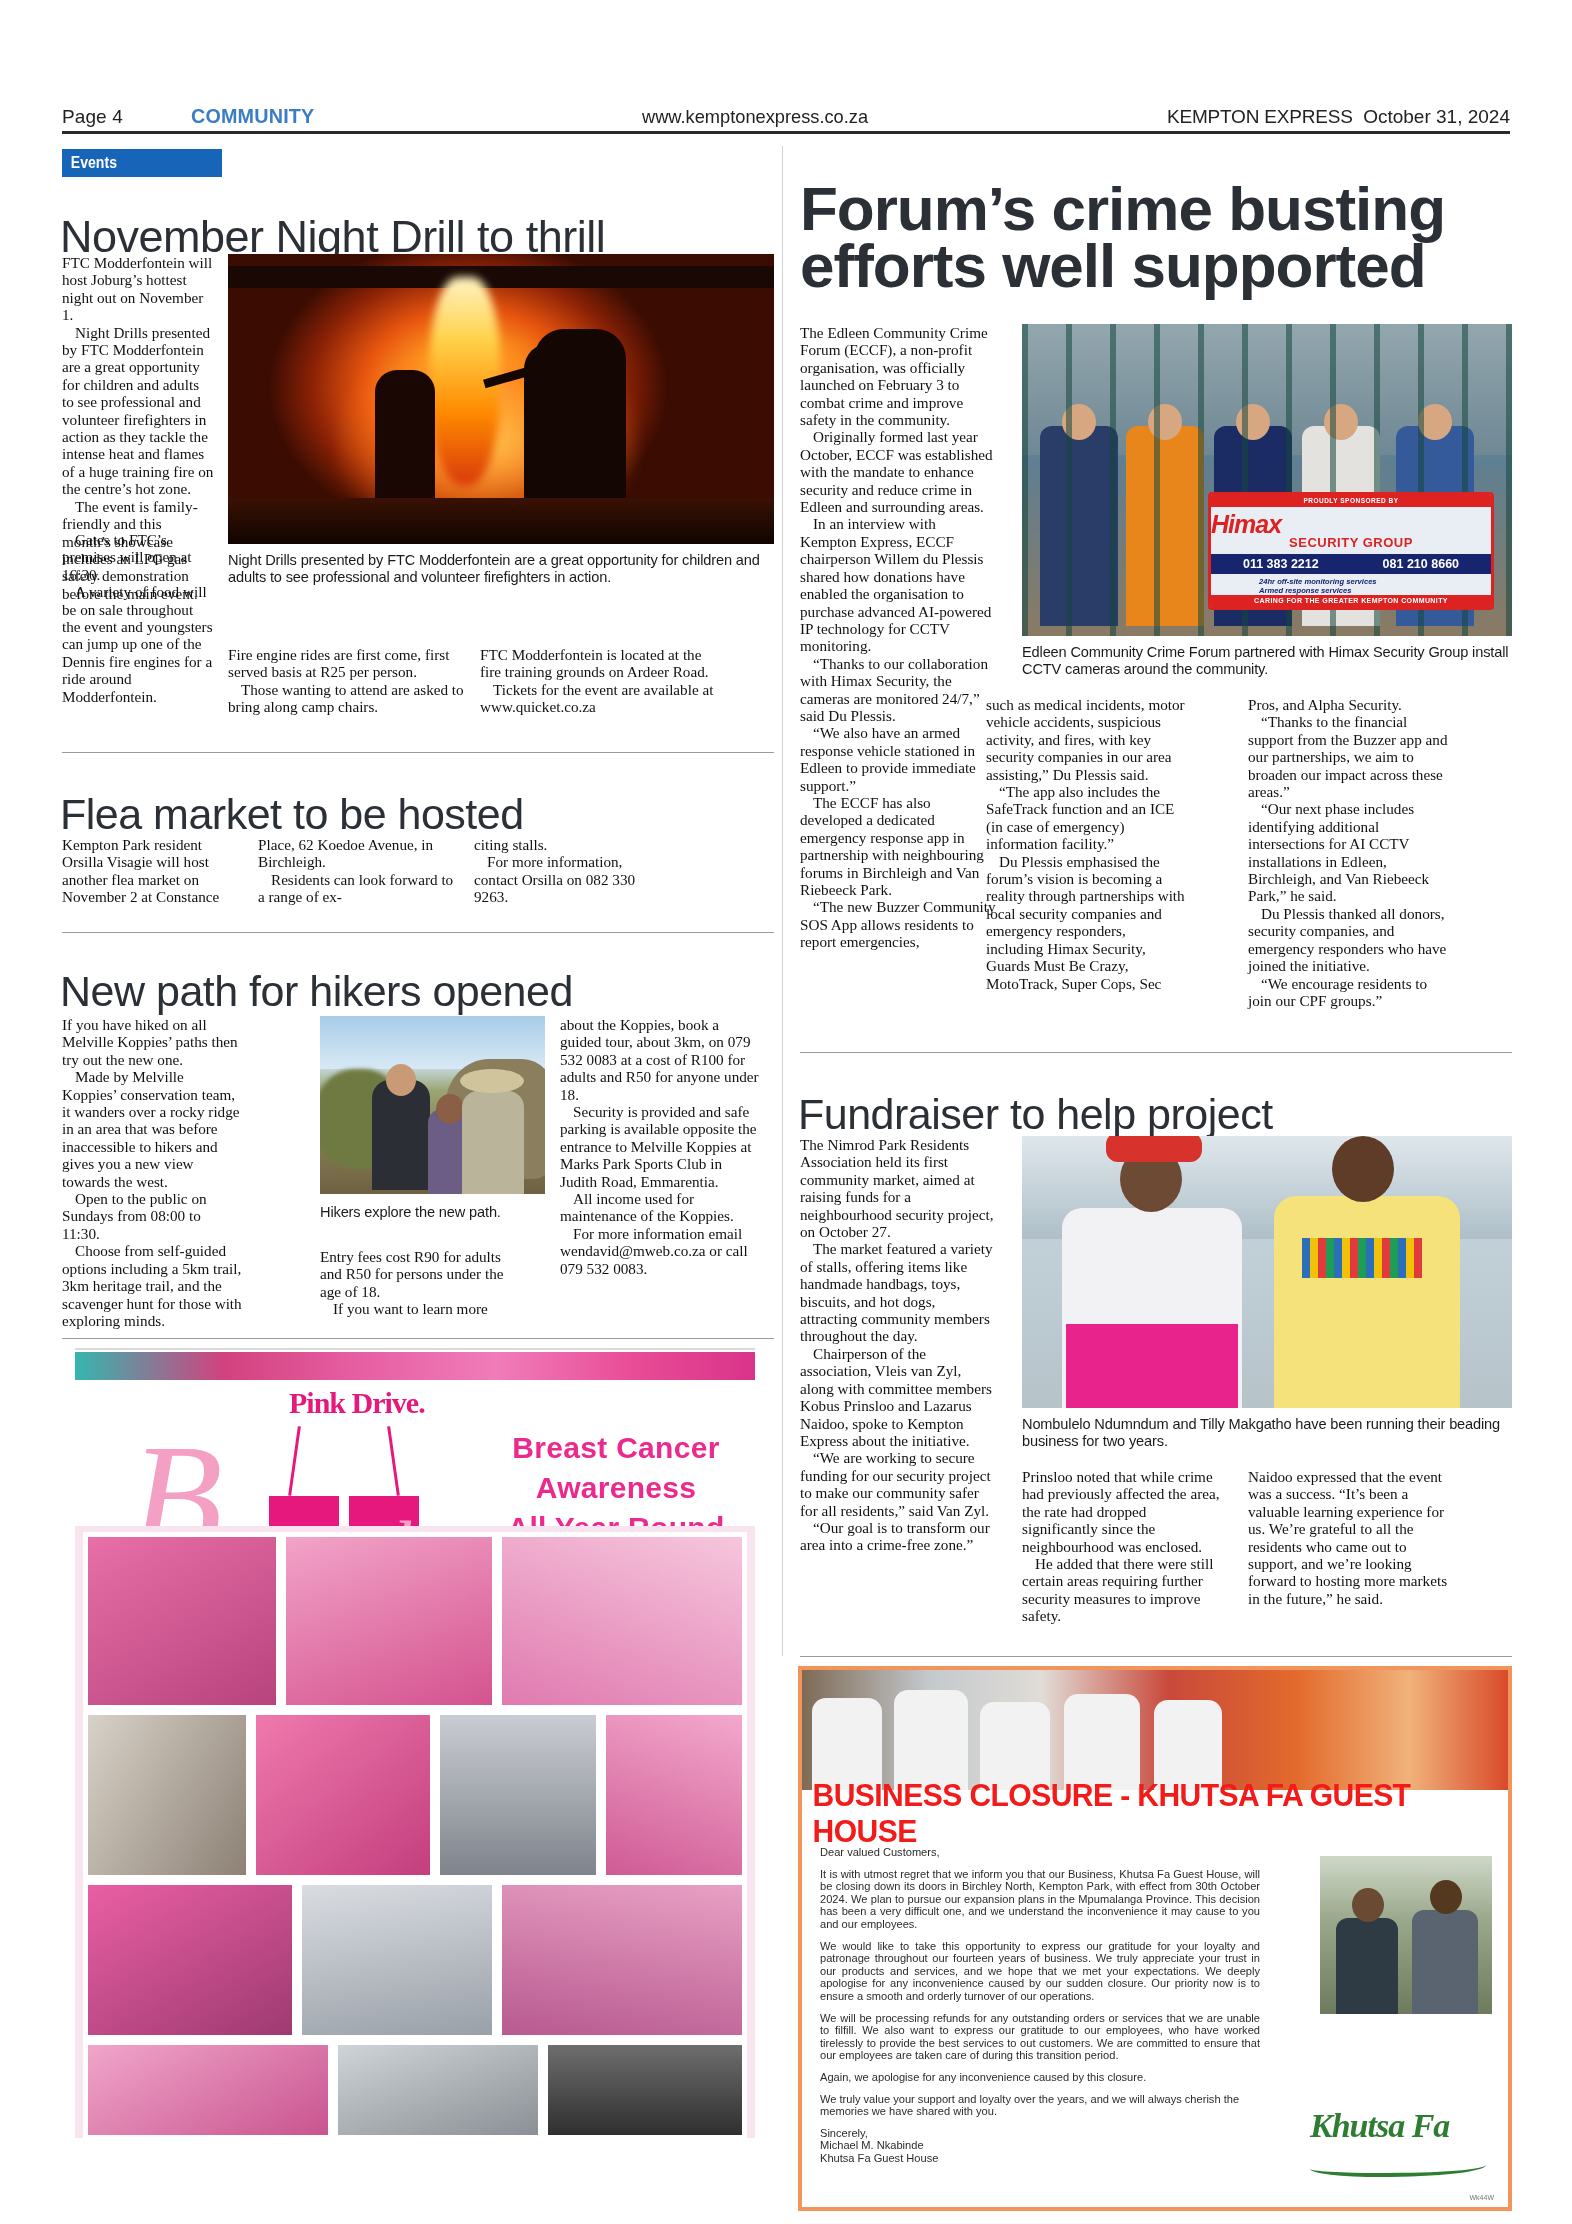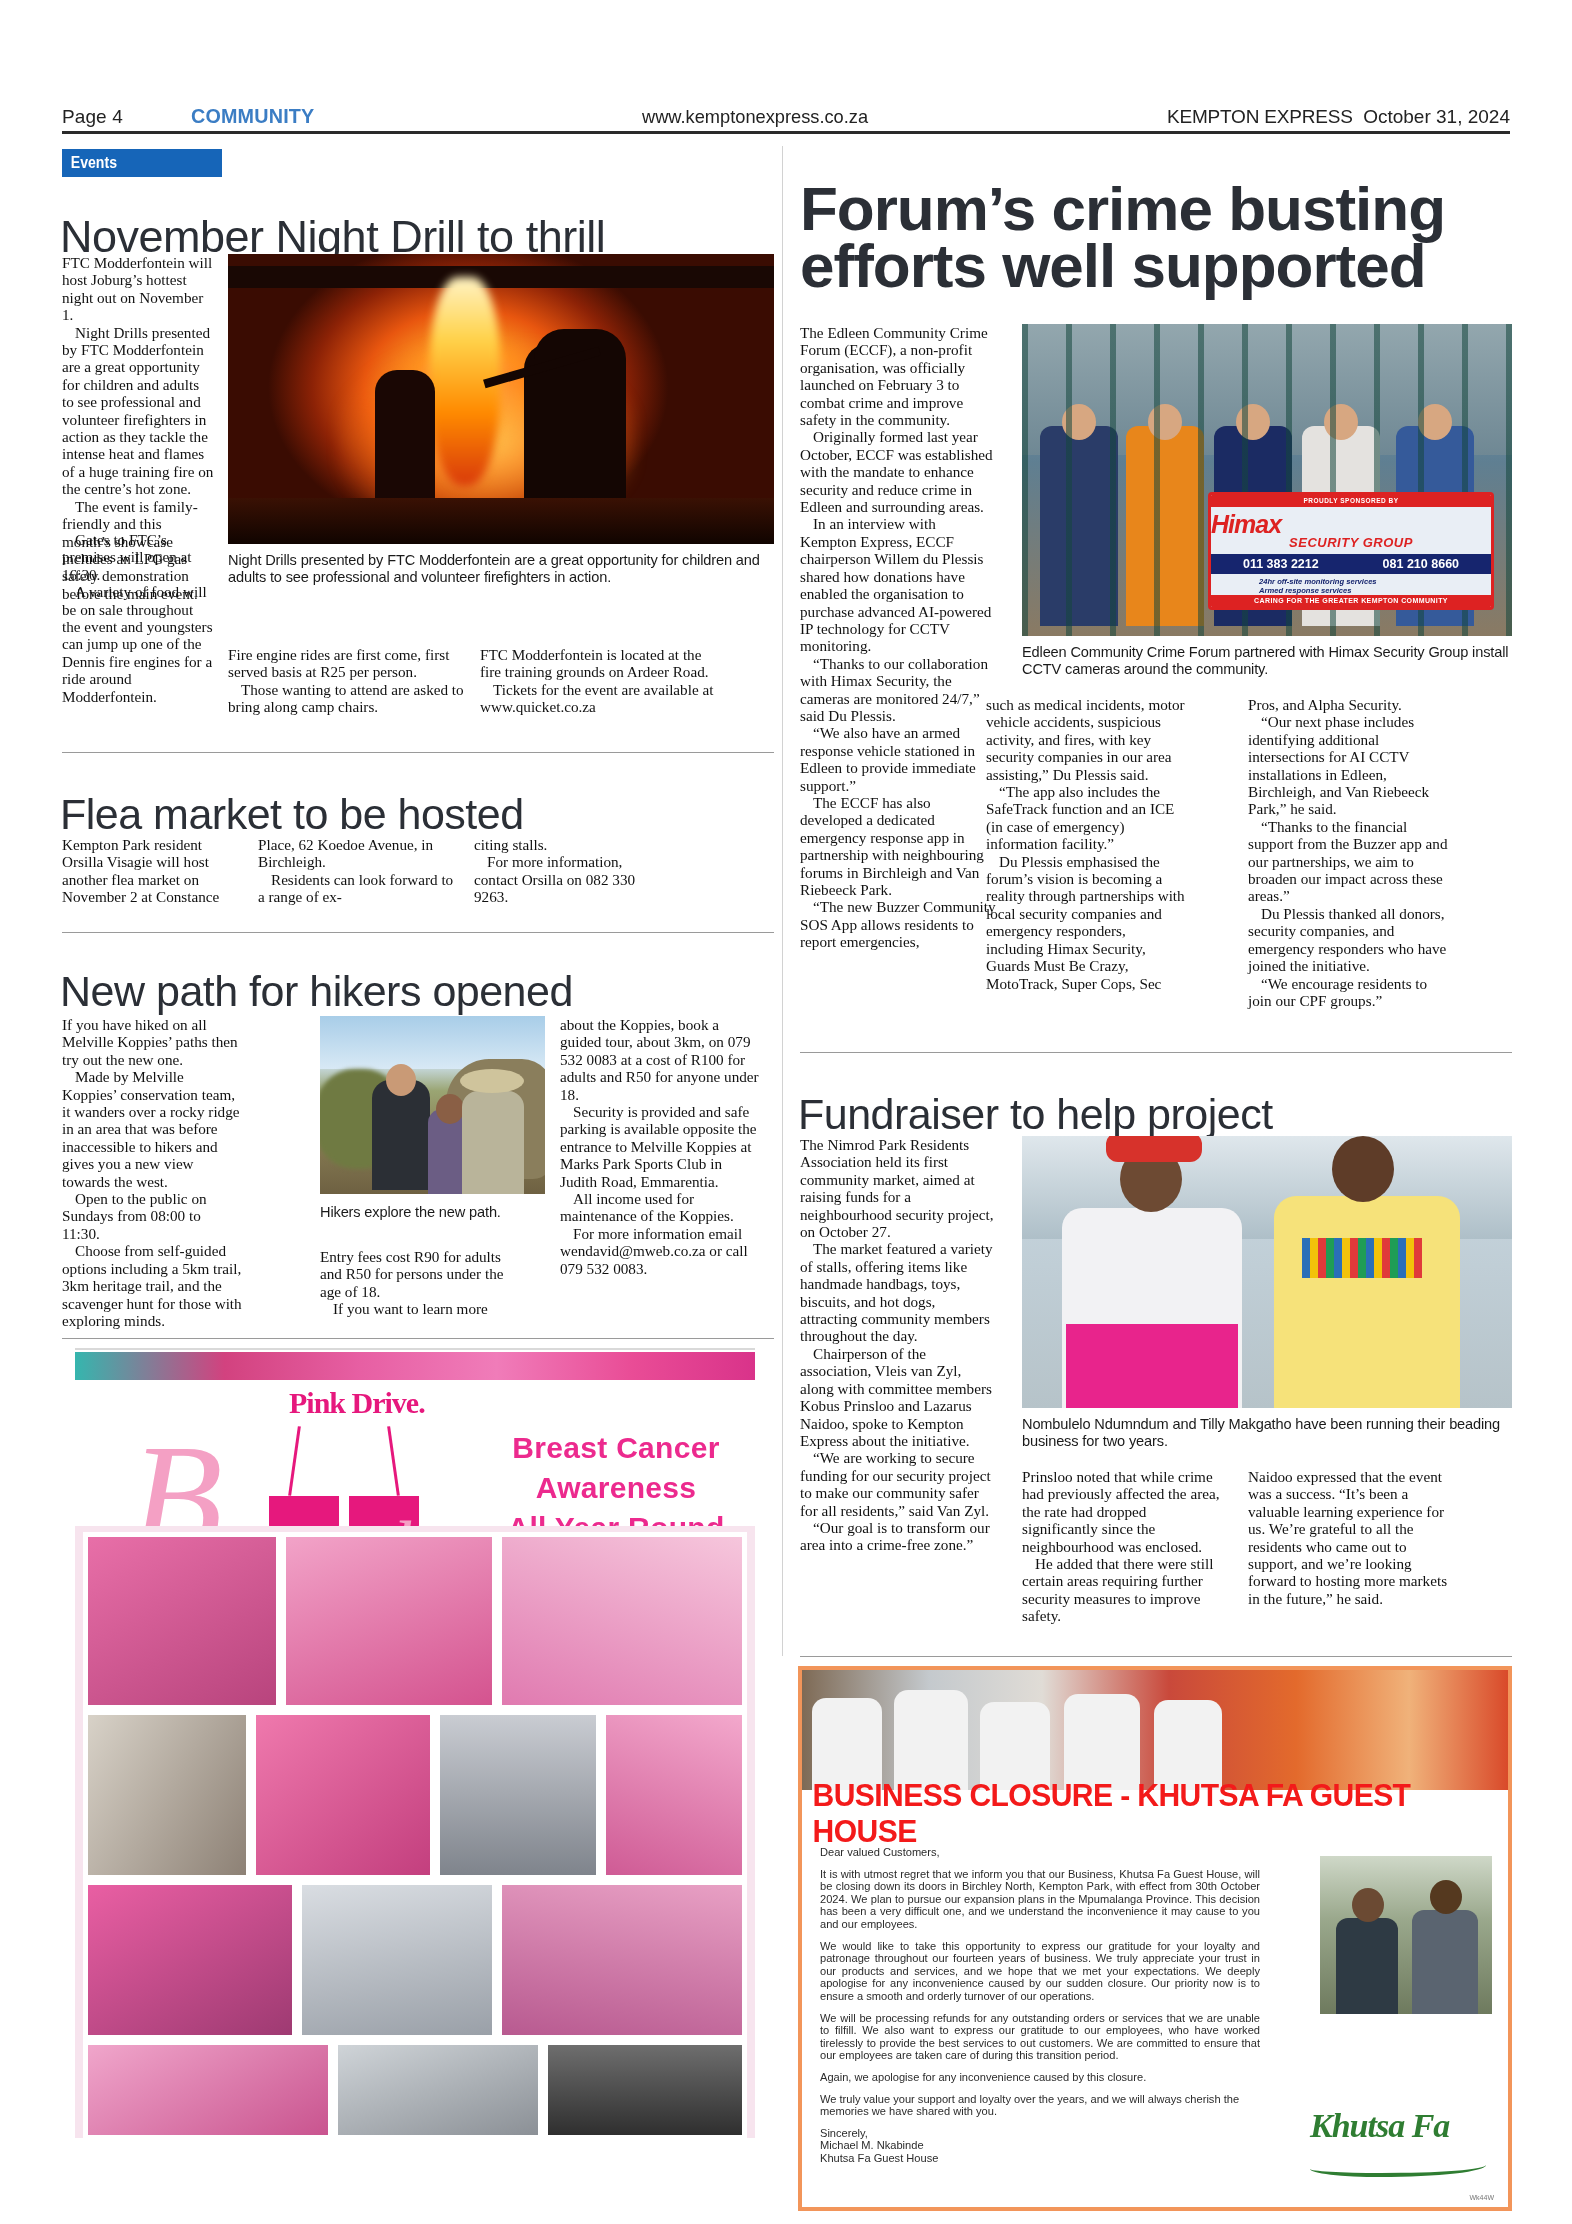--- a/index.html
+++ b/index.html
@@ -289,21 +289,21 @@
     height:12px; background:#d22; color:#fff;
     font-family:"Liberation Sans", sans-serif; font-size:6.5px; font-weight:bold;
     text-align:center; line-height:12px; letter-spacing:.5px;
   }
   .himax .hx-name {
     font-family:"Liberation Sans", sans-serif; font-weight:bold;
     font-size:25px; color:#d22; text-align:left; line-height:26px;
     margin-top:4px; font-style:italic; letter-spacing:-1px;
   }
   .himax .hx-sub {
-    font-family:"Liberation Sans", sans-serif; font-weight:bold; font-style:italic;
+    font-family:"Liberation Sans", sans-serif; font-weight:bold; 
     font-size:13px; color:#d22; text-align:center; letter-spacing:.5px; margin-top:-2px;
   }
   .himax .hx-phones {
     margin-top:4px; height:20px; background:#16256e; color:#fff;
     font-family:"Liberation Sans", sans-serif; font-weight:bold; font-size:12.5px;
     display:flex; align-items:center; justify-content:space-around;
   }
   .himax .hx-list {
     font-family:"Liberation Sans", sans-serif; font-size:7.6px; color:#16256e;
     padding:3px 0 0 48px; line-height:9.4px; font-style:italic; font-weight:bold;
@@ -588,22 +588,22 @@
   <div class="r1-cap caption">Edleen Community Crime Forum partnered with Himax Security Group install CCTV cameras around the community.</div>
 
   <div class="r1-c2 body-col"></div>
   <div class="r1-c3 body-col">
     <p class="first">such as medical incidents, motor vehicle accidents, suspicious activity, and fires, with key security companies in our area assisting,” Du Plessis said.</p>
     <p>“The app also includes the SafeTrack function and an ICE (in case of emergency) information facility.”</p>
     <p>Du Plessis emphasised the forum’s vision is becoming a reality through partnerships with local security companies and emergency responders, including Himax Security, Guards Must Be Crazy, MotoTrack, Super Cops, Sec</p>
   </div>
   <div class="r1-c4 body-col">
     <p class="first">Pros, and Alpha Security.</p>
+    <p>“Thanks to the financial support from the Buzzer app and our partnerships, we aim to broaden our impact across these areas.”</p>
     <p>“Our next phase includes identifying additional intersections for AI CCTV installations in Edleen, Birchleigh, and Van Riebeeck Park,” he said.</p>
-    <p>“Thanks to the financial support from the Buzzer app and our partnerships, we aim to broaden our impact across these areas.”</p>
     <p>Du Plessis thanked all donors, security companies, and emergency responders who have joined the initiative.</p>
     <p>“We encourage residents to join our CPF groups.”</p>
   </div>
 
   <h1 class="r2-head hl-sans">Fundraiser to help project</h1>
   <div class="r2-c1 body-col">
     <p class="first">The Nimrod Park Residents Association held its first community market, aimed at raising funds for a neighbourhood security project, on October 27.</p>
     <p>The market featured a variety of stalls, offering items like handmade handbags, toys, biscuits, and hot dogs, attracting community members throughout the day.</p>
     <p>Chairperson of the association, Vleis van Zyl, along with committee members Kobus Prinsloo and Lazarus Naidoo, spoke to Kempton Express about the initiative.</p>
     <p>“We are working to secure funding for our security project to make our community safer for all residents,” said Van Zyl.</p>

